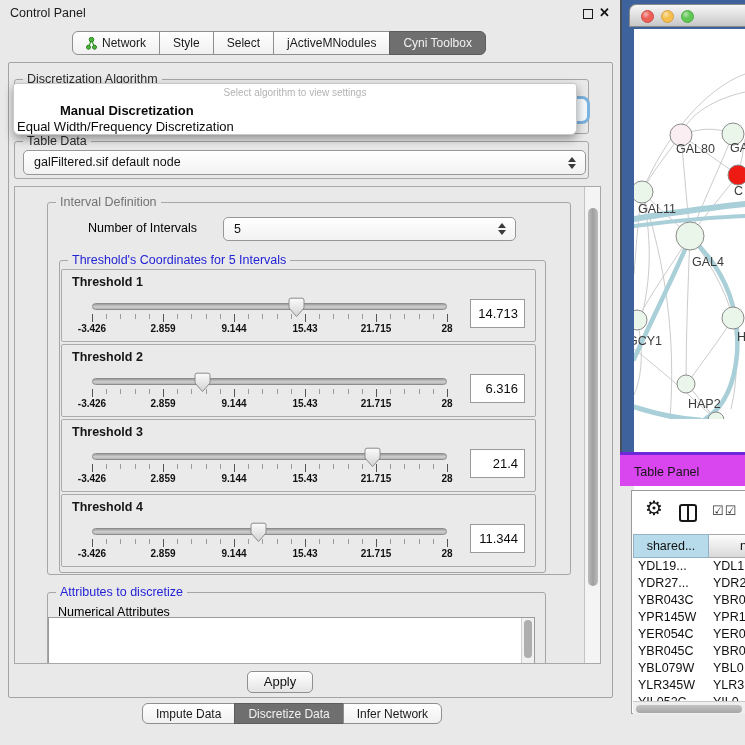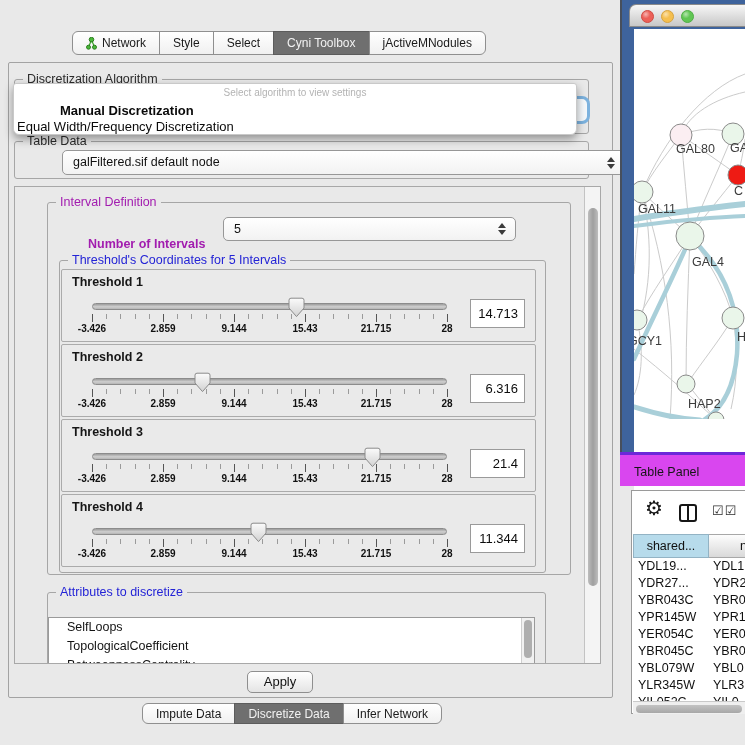--- a/index.html
+++ b/index.html
@@ -19,21 +19,21 @@
   .seg:first-child{border-radius:6px 0 0 6px;margin-left:0;}
   .seg:last-child{border-radius:0 6px 6px 0;}
   .seg.sel{background:#6f6f6f;color:#f2f2f2;border-color:#5c5c5c;}
   .nettab-ic{display:inline-block;width:11px;height:13px;margin-right:5px;}
 
   .content-panel{position:absolute;left:8px;top:62px;width:605px;height:636px;border:1px solid #a3a3a3;
                  background:#e9e9e9;border-radius:2px;}
 
   .group{position:absolute;border:1px solid #a6a6a6;border-radius:3px;}
   .gtitle{position:absolute;top:-8px;left:8px;background:#e9e9e9;padding:0 4px;font-size:12.5px;white-space:nowrap;}
-  .gtitle.green{color:#a21caf;}
+  .gtitle.green{color:#737373;}
   .gtitle.blue{color:#2323d6;}
   .gtitle.dark{color:#2b2b2b;}
 
   .combo{position:absolute;background:linear-gradient(#ffffff,#f2f2f2);border:1px solid #979797;border-radius:5px;
          font-size:12.5px;line-height:23px;padding-left:10px;color:#111;}
   .updown{position:absolute;right:9px;top:50%;transform:translateY(-50%);width:8px;height:12px;}
   .updown:before,.updown:after{content:"";position:absolute;left:0;border-left:4px solid transparent;border-right:4px solid transparent;}
   .updown:before{top:0;border-bottom:5px solid #3b3b3b;}
   .updown:after{bottom:0;border-top:5px solid #3b3b3b;}
 
@@ -43,21 +43,21 @@
   .popup{position:absolute;left:13px;top:83px;width:564px;height:52px;background:#ffffff;z-index:2;
          border:1px solid #c9c9c9;border-radius:3px 3px 6px 6px;box-shadow:0 4px 10px rgba(0,0,0,0.38);}
   .popup-placeholder{position:absolute;left:0;top:3px;width:100%;text-align:center;color:#b3b3b3;font-size:10px;}
   .popup-opt{position:absolute;left:3px;font-size:13px;color:#0a0a0a;white-space:nowrap;}
   .popup-opt.bold{font-weight:bold;}
 
   .scrollpane{position:absolute;left:14px;top:186px;width:587px;height:478px;border:1px solid #a8a8a8;
               background:#e9e9e9;overflow:hidden;}
   .vscroll{position:absolute;left:569px;top:0;width:16px;height:476px;background:#f4f4f4;border-left:1px solid #c3c3c3;}
   .vthumb{position:absolute;left:2.5px;width:10px;border-radius:5px;background:linear-gradient(90deg,#bdbdbd,#9f9f9f,#bdbdbd);}
-  .bold-label{position:absolute;font-weight:bold;font-size:12.5px;color:#a21caf;white-space:nowrap;margin-top:16px;}
+  .bold-label{position:absolute;font-weight:normal;font-size:12.5px;color:#000000;white-space:nowrap;}
 
   .tbox{position:absolute;left:46px;width:475px;height:73px;border:1px solid #ababab;border-radius:2px;background:#eaeaea;}
   .ttitle{position:absolute;left:10px;top:5px;font-weight:bold;font-size:12.5px;color:#161616;}
   .track{position:absolute;left:30px;top:33px;width:355px;height:7px;border:1px solid #8c8c8c;border-radius:4px;
          background:linear-gradient(#9c9c9c,#cfcfcf 55%,#b4b4b4);}
   .tick{position:absolute;width:1px;background:#8a8a8a;}
   .tick.major{height:8px;top:44px;background:#555;}
   .tick.minor{height:5px;top:44px;background:#9a9a9a;}
   .ticklabel{position:absolute;top:53px;width:50px;text-align:center;font-size:10px;font-weight:bold;color:#111;}
   .thumb{position:absolute;top:27px;width:17px;height:21px;}
@@ -106,64 +106,69 @@
   <defs>
     <linearGradient id="thumbGrad" x1="0" y1="0" x2="0" y2="1">
       <stop offset="0" stop-color="#fbfbfb"></stop>
         <stop offset="1" stop-color="#d2d2d2"></stop>
     </linearGradient>
   </defs>
 </svg>
 
 <div class="screen">
 
+  <div class="cp-titlebar">
+    <span class="cp-title">Control Panel</span>
+    <span class="float-ic"></span>
+    <span class="close-ic">✕</span>
+  </div>
 
   <div class="tabstrip" style="left:72px;top:31px;" id="toptabs">
       <div class="seg">
         <span class="nettab-ic"><svg width="11" height="13" viewBox="0 0 11 13">
             <line x1="5.5" y1="3" x2="2.5" y2="10" stroke="#3aa32a" stroke-width="1.2"></line>
             <line x1="5.5" y1="3" x2="8.5" y2="10" stroke="#3aa32a" stroke-width="1.2"></line>
             <circle cx="5.5" cy="2.6" r="2.3" fill="#49b838" stroke="#2e7d22"></circle>
             <circle cx="2.5" cy="10.2" r="2" fill="#49b838" stroke="#2e7d22"></circle>
             <circle cx="8.5" cy="10.2" r="2" fill="#49b838" stroke="#2e7d22"></circle>
           </svg></span>
         <span>Network</span>
       </div>
       <div class="seg">
         <span>Style</span>
       </div>
       <div class="seg">
         <span>Select</span>
       </div>
+      <div class="seg">
+        <span>jActiveMNodules</span>
+      </div>
       <div class="seg sel">
         <span>Cyni Toolbox</span>
-      </div>
-      <div class="seg">
-        <span>jActiveMNodules</span>
       </div>
     </div>
 
   <div class="content-panel"></div>
 
   <div class="group" style="left:14px;top:79px;width:575px;height:55px;">
     <span class="gtitle dark">Discretization Algorithm</span>
   </div>
   <div class="focus-combo"></div>
   <div class="popup">
     <div class="popup-placeholder">Select algorithm to view settings</div>
     <div id="popup-options">
         <div class="popup-opt bold" style="top: 19px; margin-left: 43px;">Manual Discretization</div>
         <div class="popup-opt" style="top: 35px;">Equal Width/Frequency Discretization</div>
       </div>
   </div>
 
   <div class="group" style="left:14px;top:141px;width:575px;height:38px;">
     <span class="gtitle dark">Table Data</span>
   </div>
-  <div class="combo" style="left:23px;top:150px;width:563px;height:25px;margin-left:39px;">
+  <div class="combo" style="left:23px;top:150px;width:563px;height:25px;">
     <span>galFiltered.sif default node</span>
     <span class="updown"></span>
   </div>
 
   <div class="scrollpane">
 
     <div class="group" style="left:32px;top:15px;width:524px;height:373px;">
       <span class="gtitle green">Interval Definition</span>
     </div>
     <span class="bold-label" style="left:73px;top:34px;">Number of Intervals</span>
@@ -335,25 +340,20 @@
             </svg></div>
           <div class="vbox">11.344</div>
         </div>
       </div>
 
     <div class="group" style="left:32px;top:405px;width:499px;height:280px;">
       <span class="gtitle blue">Attributes to discretize</span>
     </div>
     <span class="bold-label" style="left:43px;top:418px;">Numerical Attributes</span>
     <div class="attrlist">
-      <div id="attr-items">
-          <div class="attr-item">SelfLoops</div>
-          <div class="attr-item">TopologicalCoefficient</div>
-          <div class="attr-item">BetweennessCentrality</div>
-        </div>
       <div class="listscroll">
           <div class="listthumb"></div>
         </div>
     </div>
 
     <div class="vscroll">
       <div class="vthumb" style="top:21px;height:378px;"></div>
     </div>
   </div>
 

